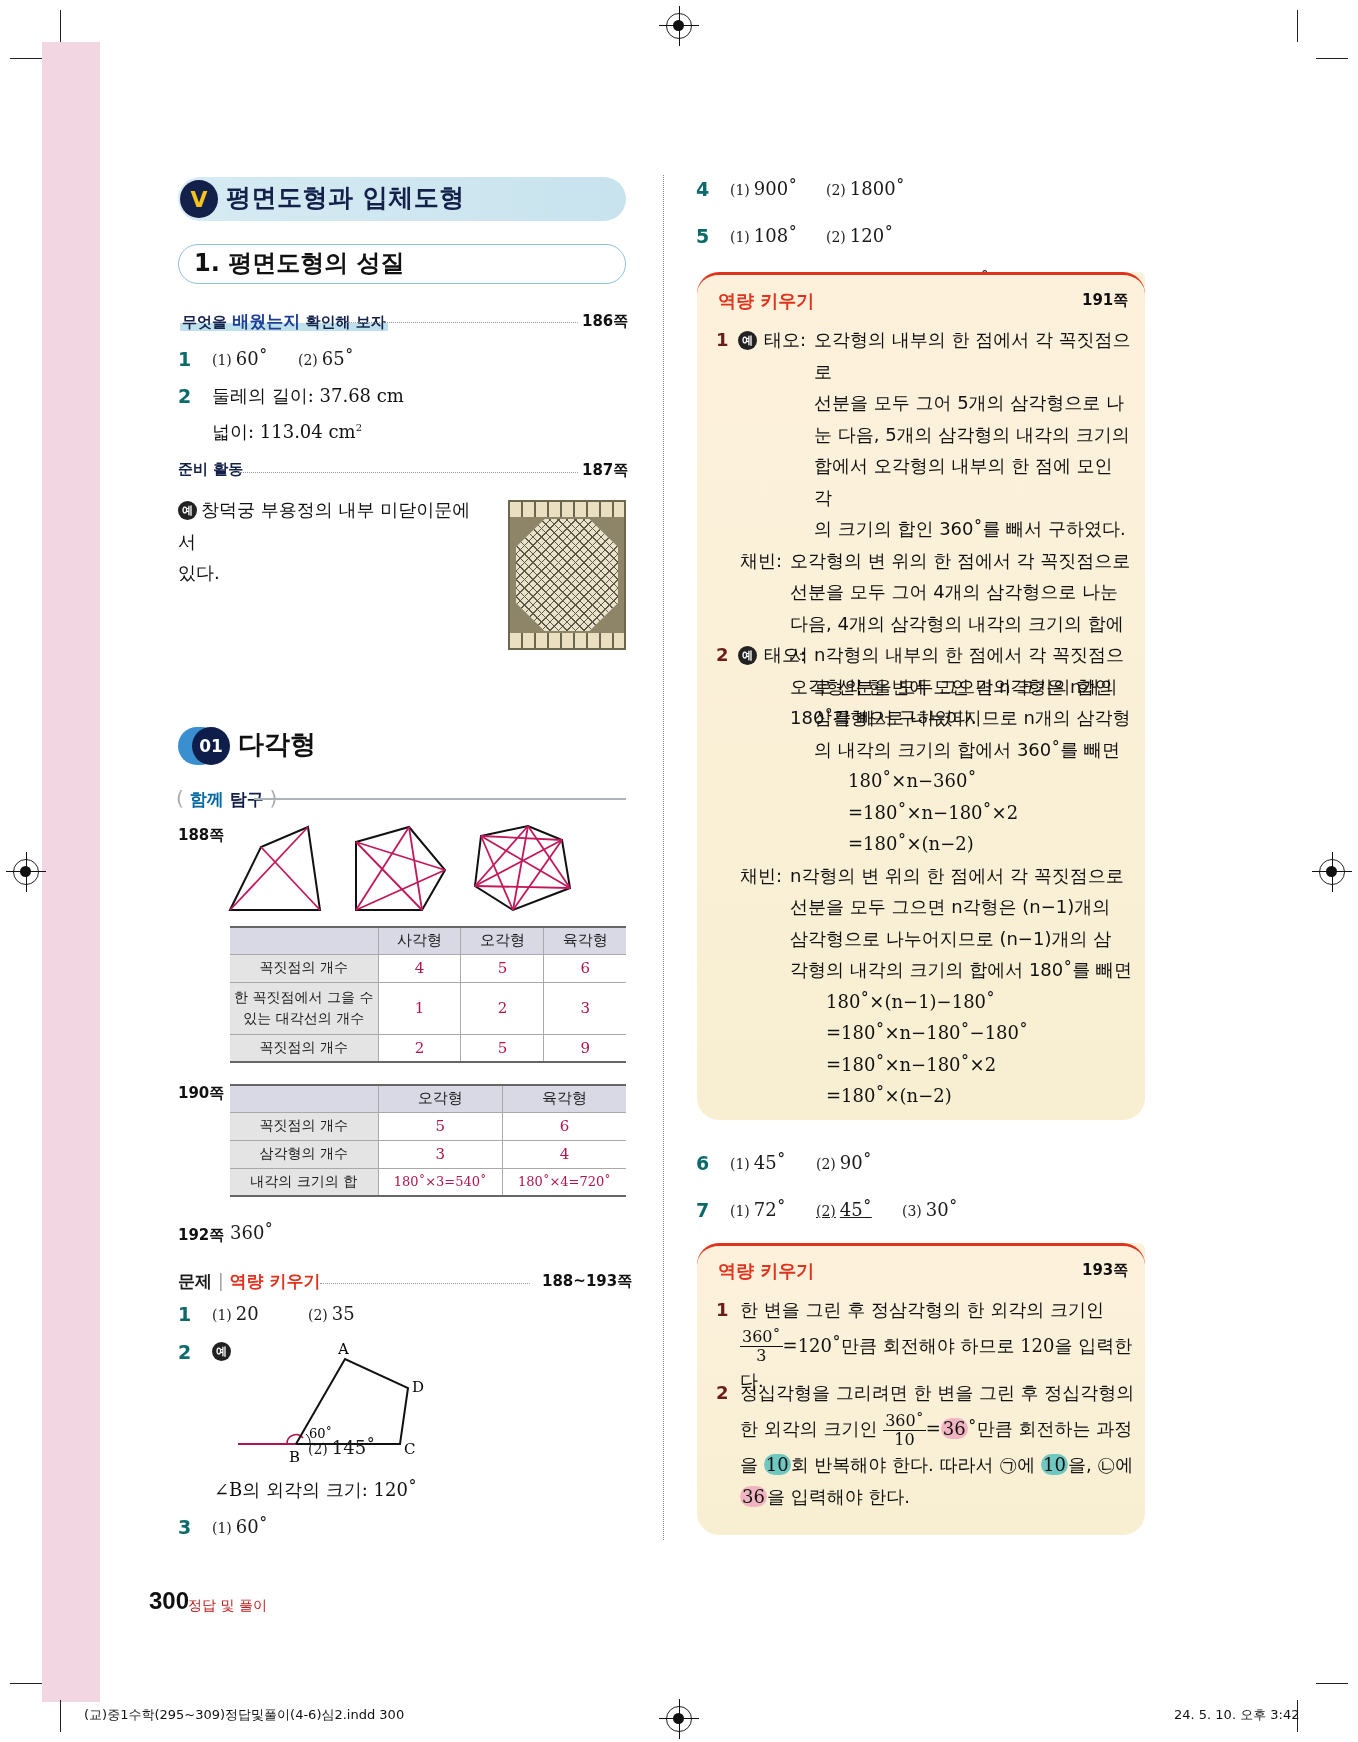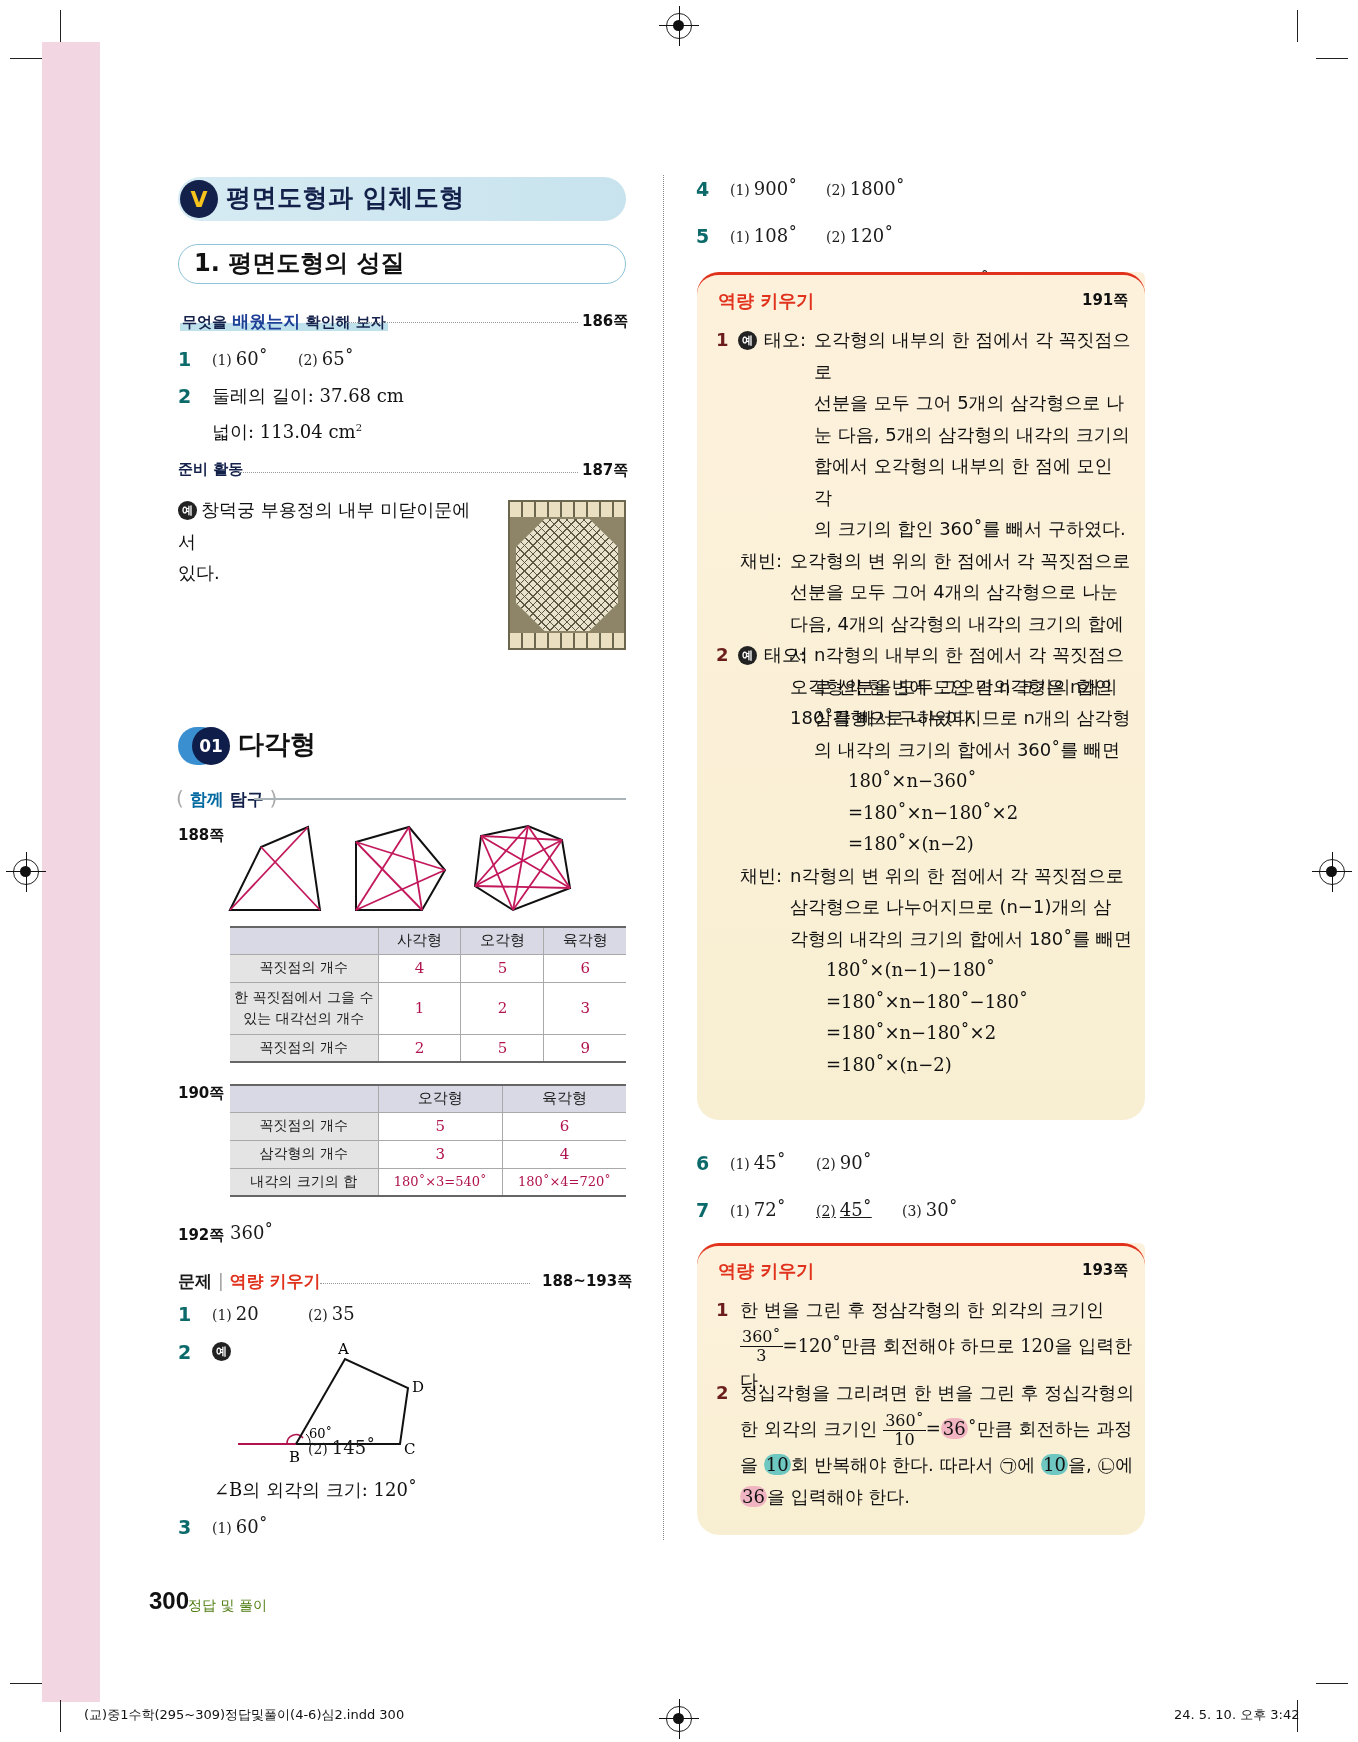--- a/index.html
+++ b/index.html
@@ -80,21 +80,21 @@
   .skill-title { font-size: 18px; font-weight: bold; color: #e0321c; }
   .skill-page { font-size: 15px; font-weight: bold; color: #111; }
 
   .hl-pink { background: #f1b5c2; border-radius: 12px; padding: 0 2px; }
   .hl-teal { background: #6ec7c0; border-radius: 12px; padding: 0 2px; }
   .frac { display: inline-block; vertical-align: middle; text-align: center; font-family: "DejaVu Serif", serif; font-size: 16px; line-height: 18px; }
   .frac .num { display: block; border-bottom: 1px solid #111; padding: 0 2px; }
   .frac .den { display: block; }
 
   .footer-num { left: 149px; top: 1587px; font-size: 24px; font-weight: bold; color: #111; font-family: "Liberation Sans Narrow", "Liberation Sans", sans-serif; }
-  .footer-label { left: 188px; top: 1597px; font-size: 14px; color: #4d7c0f; }
+  .footer-label { left: 188px; top: 1597px; font-size: 14px; color: #b91c1c; }
   .slug { font-size: 13px; color: #111; }
 </style>
 </head>
 <body>
 
 <div class="abs pink-bleed"></div>
 <div class="abs crop-v" style="left:60px;top:10px;height:32px;"></div>
 <div class="abs crop-h" style="left:10px;top:58px;width:32px;"></div>
 <div class="abs crop-v" style="left:1297px;top:10px;height:32px;"></div>
 <div class="abs crop-h" style="left:1316px;top:58px;width:32px;"></div>
@@ -339,20 +339,21 @@
       <div class="serif" style="padding-left:34px;">180˚×n−360˚</div>
       <div class="serif" style="padding-left:34px;">=180˚×n−180˚×2</div>
       <div class="serif" style="padding-left:34px;">=180˚×(n−2)</div>
     </div>
   </div>
   <div style="display:flex;">
     <div style="width:24px;"></div>
     <div style="width:50px;">채빈:</div>
     <div style="width:344px;">
       <div>n각형의 변 위의 한 점에서 각 꼭짓점으로</div>
+      <div>선분을 모두 그으면 n각형은 (n−1)개의</div>
       <div>삼각형으로 나누어지므로 (n−1)개의 삼</div>
       <div>각형의 내각의 크기의 합에서 180˚를 빼면</div>
       <div class="serif" style="padding-left:36px;">180˚×(n−1)−180˚</div>
       <div class="serif" style="padding-left:36px;">=180˚×n−180˚−180˚</div>
       <div class="serif" style="padding-left:36px;">=180˚×n−180˚×2</div>
       <div class="serif" style="padding-left:36px;">=180˚×(n−2)</div>
     </div>
   </div>
 </div>
 

